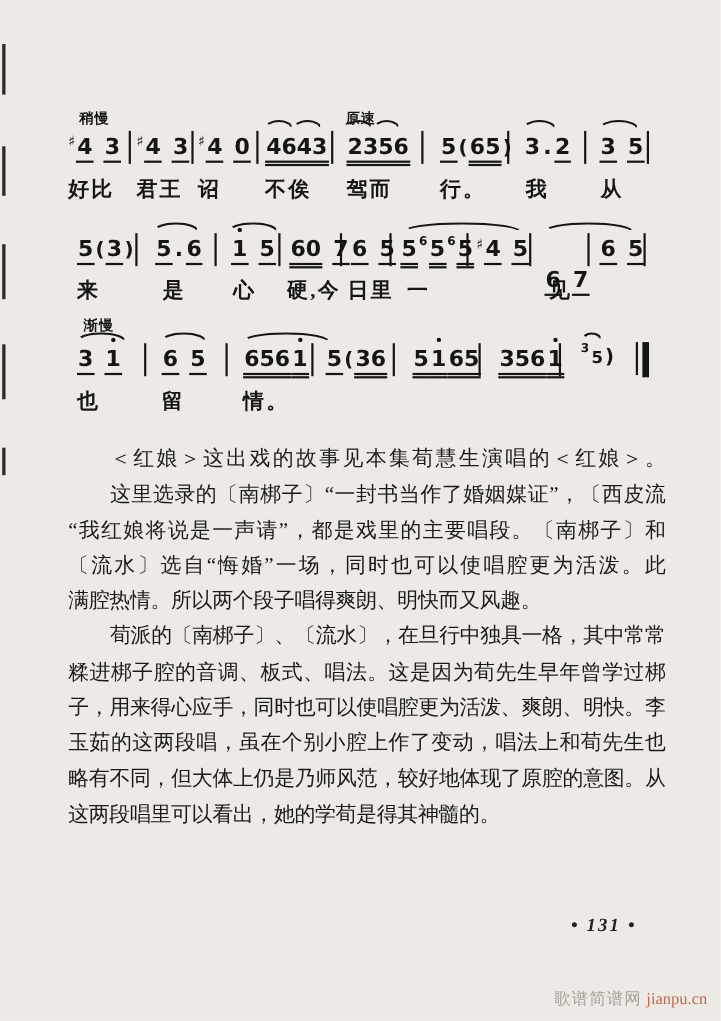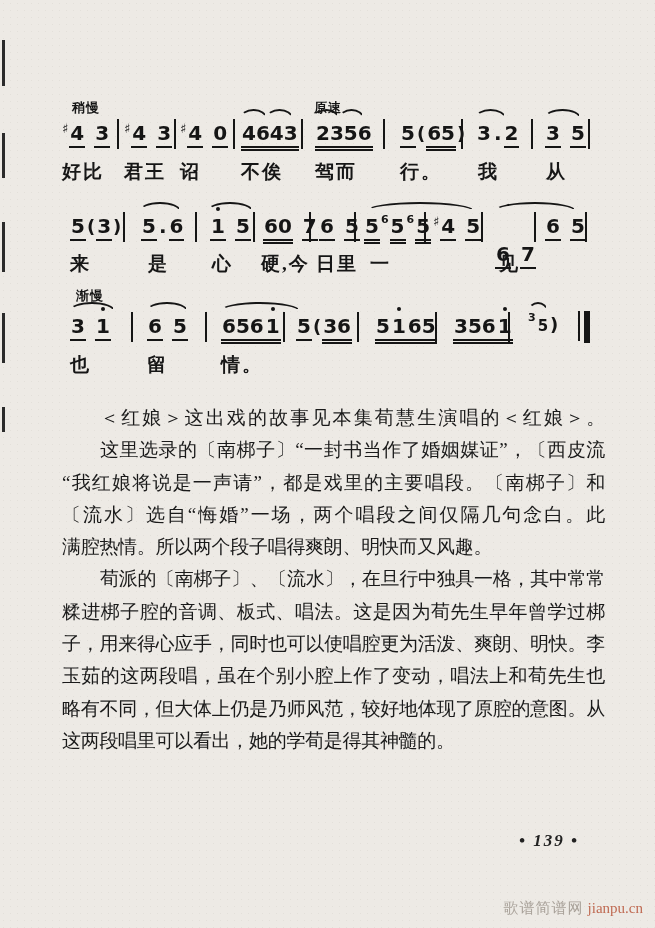--- a/index.html
+++ b/index.html
@@ -140,24 +140,24 @@
       <div class="slur" style="left: 220px; top: 302px; width: 80px;"></div>
       <div class="slur" style="left: 528px; top: 302px; width: 20px;"></div>
       <div class="lyric" style="left: 70px; top: 352px;">也</div>
       <div class="lyric" style="left: 147px; top: 352px;">留</div>
       <div class="lyric" style="left: 221px; top: 352px;">情。</div>
     </div>
   <div id="body">
       <div class="bline full indent">＜红娘＞这出戏的故事见本集荀慧生演唱的＜红娘＞。</div>
       <div class="bline full indent">这里选录的〔南梆子〕“一封书当作了婚姻媒证”，〔西皮流水〕</div>
       <div class="bline full">“我红娘将说是一声请”，都是戏里的主要唱段。〔南梆子〕和</div>
-      <div class="bline full">〔流水〕选自“悔婚”一场，两个唱段之间仅隔几句念白。此</div>
+      <div class="bline full">〔流水〕选自“悔婚”一场，同时也可以使唱腔更为活泼。此</div>
       <div class="bline">满腔热情。所以两个段子唱得爽朗、明快而又风趣。</div>
       <div class="bline full indent">荀派的〔南梆子〕、〔流水〕，在旦行中独具一格，其中常常</div>
       <div class="bline full">糅进梆子腔的音调、板式、唱法。这是因为荀先生早年曾学过梆</div>
       <div class="bline full">子，用来得心应手，同时也可以使唱腔更为活泼、爽朗、明快。李</div>
       <div class="bline full">玉茹的这两段唱，虽在个别小腔上作了变动，唱法上和荀先生也</div>
       <div class="bline full">略有不同，但大体上仍是乃师风范，较好地体现了原腔的意图。从</div>
       <div class="bline">这两段唱里可以看出，她的学荀是得其神髓的。</div>
     </div>
-  <div class="pagenum">• 139 •</div>
+  <div class="pagenum">• 131 •</div>
   <div class="watermark"><span class="wm-gray">歌谱简谱网</span><span class="wm-red">jianpu.cn</span></div>
 </div>
 
 </body></html>

